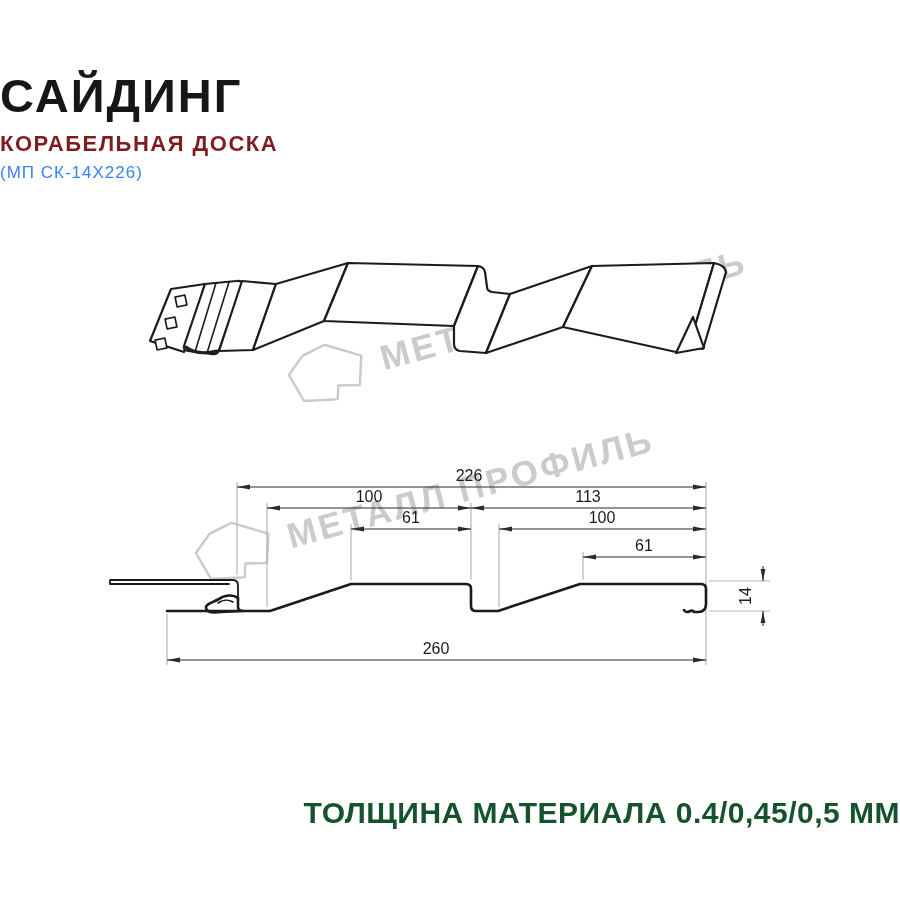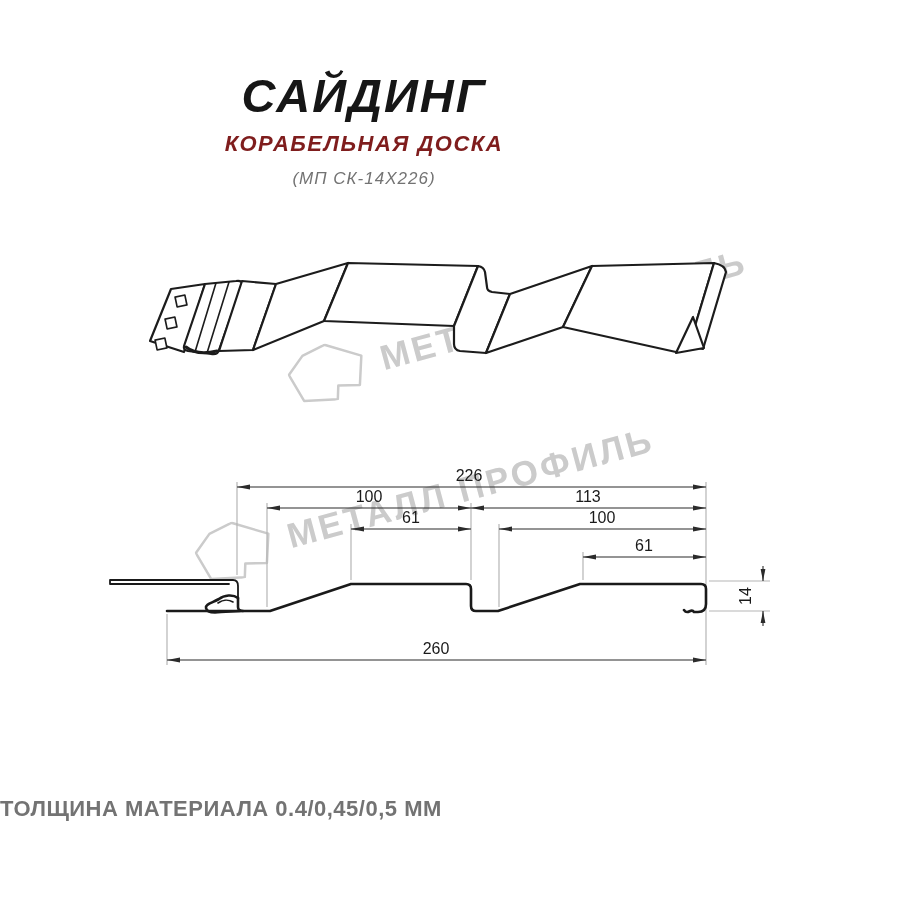--- a/index.html
+++ b/index.html
@@ -1,40 +1,40 @@
 <!DOCTYPE html>
 <html><head>
 <meta charset="utf-8">
 <style>
   html,body{margin:0;padding:0;background:#fff;}
   #page{position:relative;width:900px;height:900px;background:#ffffff;overflow:hidden;
         font-family:"Liberation Sans",sans-serif;}
 
   
-  .title-block{position:absolute;top:72px;left:0;width:728px;text-align:center;color:#161616;font-style:italic;}
+  .title-block{position:absolute;top:72px;left:0;width:728px;color:#161616;}
   .title-main{font-size:47px;font-weight:700;letter-spacing:2px;line-height:1;}
   .title-sub{font-size:22px;font-weight:700;letter-spacing:1.5px;margin-top:12px;color:#7f1d1d;}
-  .title-code{font-size:17px;font-weight:400;letter-spacing:1px;margin-top:12px;color:#737373;}
+  .title-code{font-size:17px;font-weight:400;letter-spacing:1px;margin-top:6px;color:#3b82f6;}
 
   
   .watermark{position:absolute;display:flex;align-items:center;gap:16px;
              color:#cbcbcb;font-weight:700;font-size:35px;letter-spacing:3px;
              white-space:nowrap;transform:rotate(-15deg);transform-origin:0 50%;
              user-select:none;pointer-events:none;}
   .wm-1{left:290px;top:354px;height:58px;}
   .wm-2{left:197px;top:532px;height:58px;}
   .wm-logo{flex:0 0 auto;display:block;}
 
   
   #drawing-svg{position:absolute;left:0;top:0;width:900px;height:900px;}
   .dim-text{font-size:16px;fill:#1a1a1a;font-family:"Liberation Sans",sans-serif;}
 
   
-  .footer-note{position:absolute;top:796px;left:0;width:900px;text-align:left;
-               font-size:22px;font-weight:700;letter-spacing:0.5px;color:#737373;}
+  .footer-note{position:absolute;top:796px;left:0;width:900px;text-align:right;
+               font-size:30px;font-weight:700;letter-spacing:0.5px;color:#14532d;}
 </style>
 </head>
 <body>
 
 <div id="page">
 
   <div class="title-block">
     <div class="title-main">САЙДИНГ</div>
     <div class="title-sub">КОРАБЕЛЬНАЯ ДОСКА</div>
     <div class="title-code">(МП СК-14Х226)</div>

